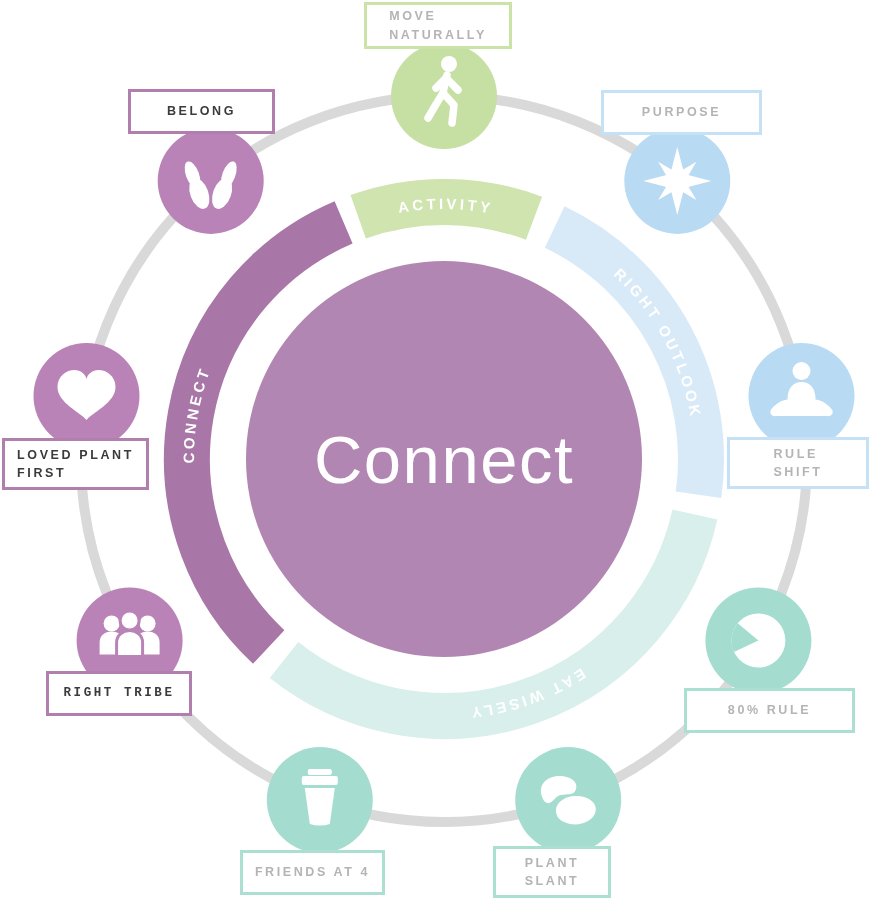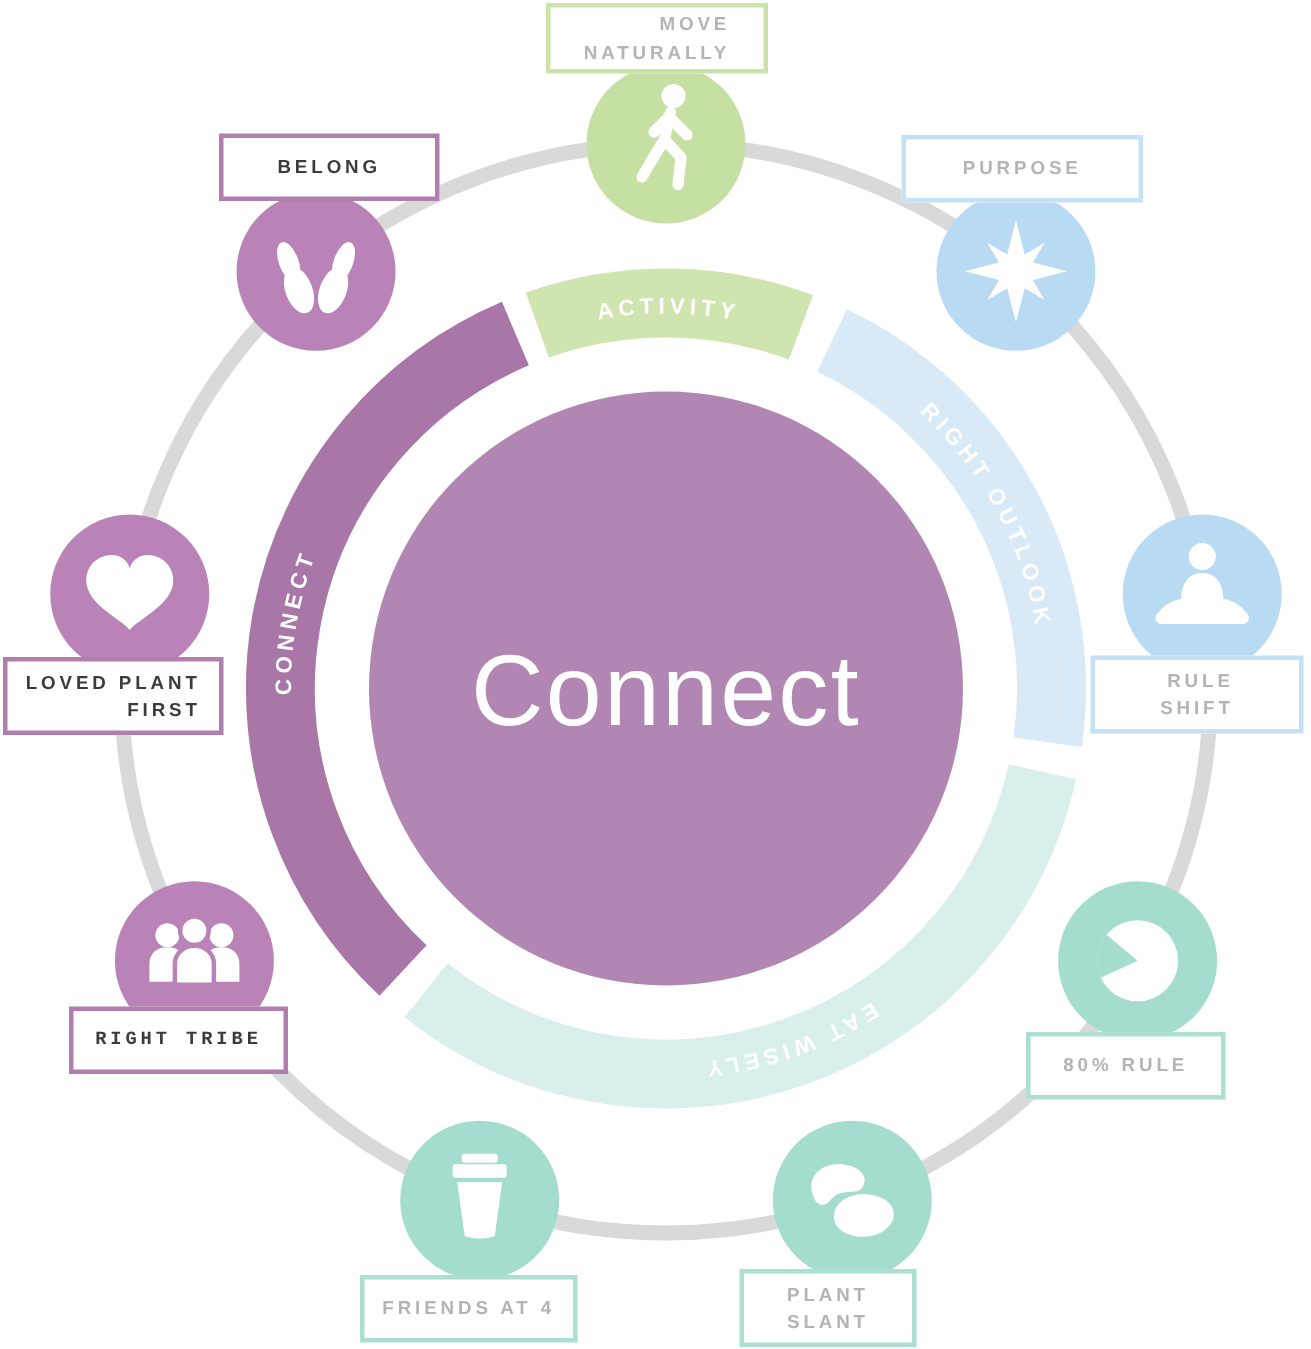--- a/index.html
+++ b/index.html
@@ -1,37 +1,37 @@
 <!DOCTYPE html>
 <html><head>
 <meta charset="utf-8">
 <style>
   html,body{margin:0;padding:0;background:#fff;}
   body{width:874px;height:899px;overflow:hidden;font-family:"Liberation Sans",sans-serif;}
   .stage{position:relative;width:874px;height:899px;}
   .stage > svg{position:absolute;left:0;top:0;}
   .cat-label{
     position:absolute;box-sizing:border-box;background:#fff;border:3px solid #ccc;
-    display:flex;align-items:center;justify-content:center;text-align:right;
+    display:flex;align-items:center;justify-content:center;text-align:left;
     font-weight:bold;font-size:12.5px;letter-spacing:2.6px;line-height:1.45;
     color:#b4b4b4;white-space:pre-line;cursor:pointer;
   }
   .g-activity{border-color:#cbe3a8;}
   .g-right-outlook{border-color:#c5e1f6;}
   .g-eat-wisely{border-color:#abdfd2;}
   .g-connect{border-color:#b07fae;color:#3b3b3b;}
   .p-move{left:364px;top:2px;width:148px;height:47px;}
   .p-purpose{left:601px;top:90px;width:161px;height:45px;}
   .p-downshift{left:727px;top:437px;width:142px;height:52px;}
-  .p-80rule{left:684px;top:688px;width:133px;height:45px;}
+  .p-80rule{left:684px;top:688px;width:171px;height:45px;}
   .p-plantslant{left:493px;top:846px;width:118px;height:52px;}
   .p-friends{left:240px;top:850px;width:145px;height:45px;}
   .p-righttribe{left:46px;top:671px;width:146px;height:45px;font-family:Liberation Mono, monospace;}
   .p-lovedones{left:2px;top:438px;width:147px;height:52px;}
-  .p-belong{left:128px;top:89px;width:147px;height:45px;margin-left:18px;}
+  .p-belong{left:128px;top:89px;width:147px;height:45px;}
   .arc-label{fill:#ffffff;font-weight:bold;font-size:15px;letter-spacing:3.2px;}
   .center-label{fill:#ffffff;font-size:67px;letter-spacing:1.5px;font-weight:normal;}
   .seg-arc{fill:none;stroke-width:46;cursor:pointer;}
 </style>
 </head>
 <body>
 
 <div class="stage">
 
   <svg width="874" height="899" viewBox="0 0 874 899">

